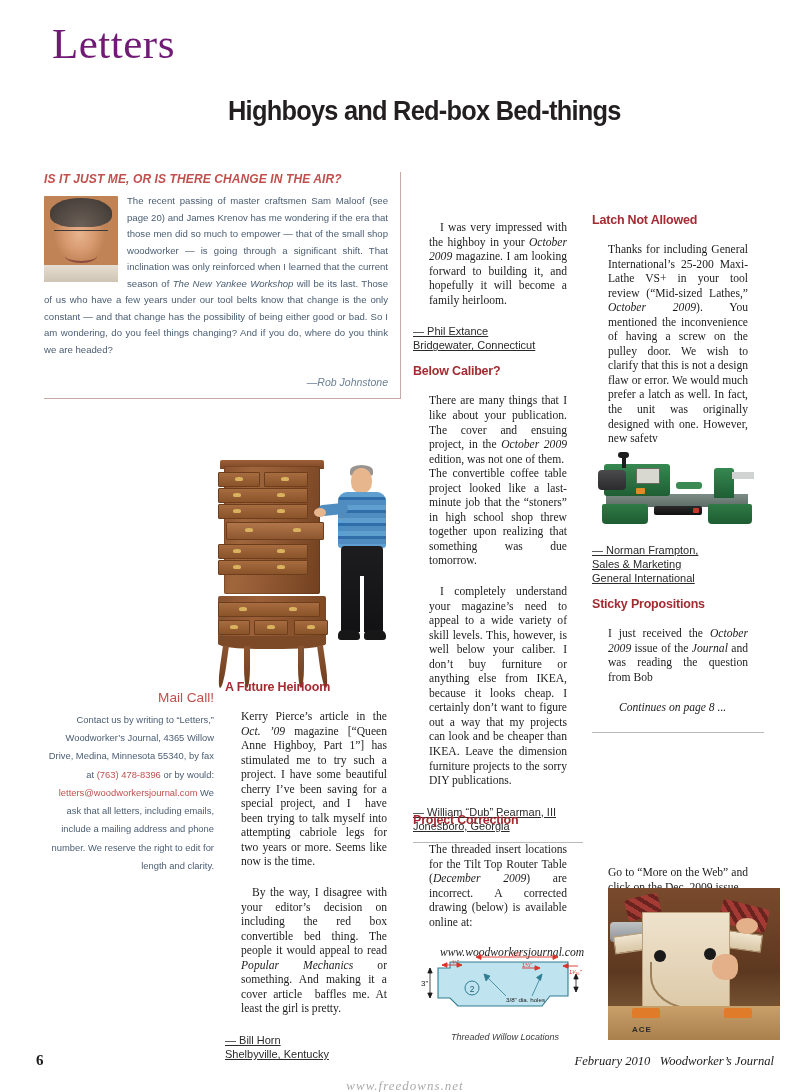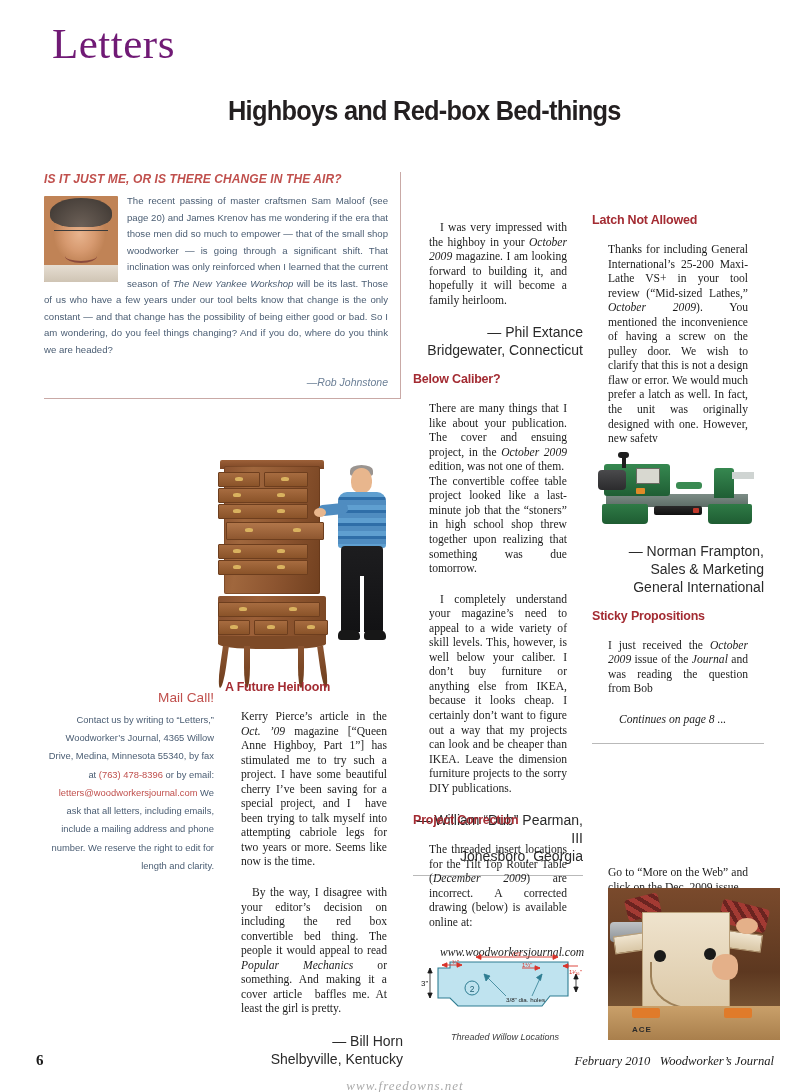--- a/index.html
+++ b/index.html
@@ -65,22 +65,22 @@
   .col{position:absolute;font-family:"Liberation Serif", serif;}
   .col p{margin:16px;text-align:justify;font-size:11.6px;line-height:1.255;
          text-indent:11px;color:#1c1c1c;}
   .col p.noind{text-indent:0;}
   .col h3{
     font-family:"Liberation Sans", sans-serif;font-weight:700;
     font-size:13px;color:#a32b32;margin:11px 0 1px 0;letter-spacing:-0.2px;
     transform:scaleX(.96);transform-origin:left;
   }
   .sig{
-    font-family:"Liberation Sans", sans-serif;font-size:14px;color:#2a2a2a;
-    text-align:right;line-height:1.28;margin-top:3px;text-indent:0;
+    font-family:"Liberation Sans", sans-serif;font-size:11px;color:#2a2a2a;
+    text-align:left;line-height:1.28;margin-top:3px;text-indent:0;text-decoration:underline;
   }
   .contin{font-style:italic;font-size:11.4px;margin-top:11px;text-indent:0;color:#1c1c1c;}
   .rule{height:1px;background:#b9b9b9;margin:9px 0 0 0;}
 
   
   #col-mail{left:44px;top:690px;width:170px;text-align:right;}
   #col-mail .mc-title{
     font-family:"Liberation Sans", sans-serif;font-size:13.6px;color:#c0504d;
     margin-bottom:6px;
   }
@@ -238,21 +238,21 @@
     <div class="ed-sig">—Rob Johnstone</div>
   </div>
 
   <div class="col" id="col-mail">
     <div class="mc-title">Mail Call!</div>
     <div class="mc-body">
       <span>Contact us by writing to “Letters,”</span>
       <span>Woodworker’s Journal,</span>
       <span>4365 Willow Drive, Medina,</span>
       <span>Minnesota 55340, by fax at</span>
-      <span class="accent">(763) 478-8396</span><span> or by email:</span>
+      <span class="accent">(763) 478-8396</span><span> or by would:</span>
       <span class="accent">letters@woodworkersjournal.com</span>
       <span>We ask that all letters, including</span>
       <span>emails, include a mailing address</span>
       <span>and phone number. We reserve the</span>
       <span>right to edit for length and clarity.</span>
     </div>
   </div>
 
   <div class="photo" id="photo-highboy">
     <div class="hb-top"></div>

